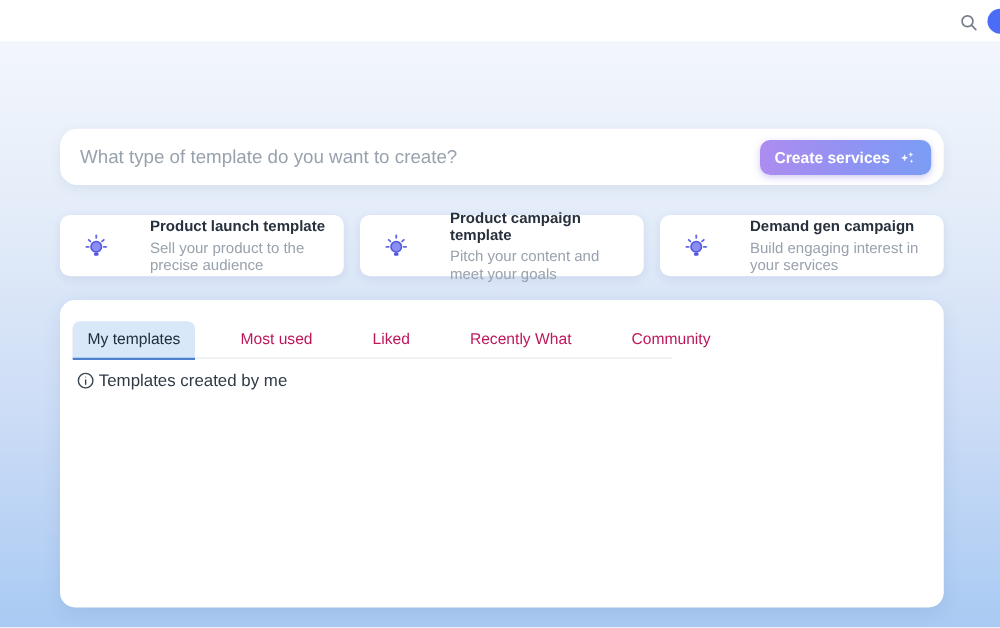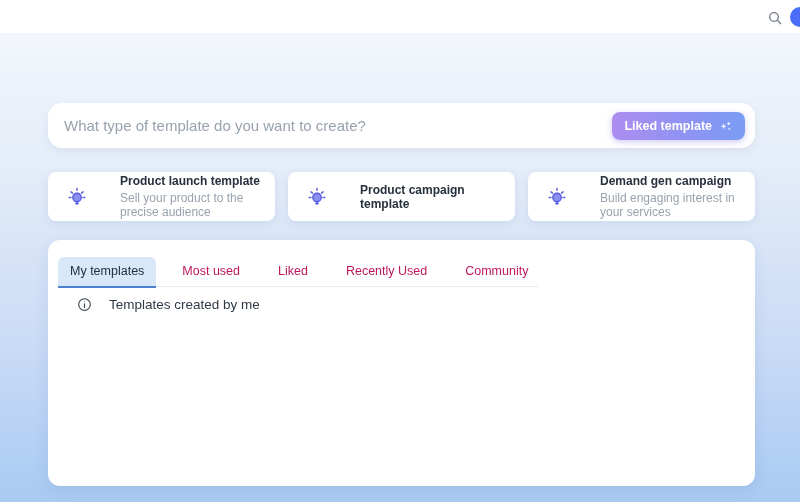--- a/index.html
+++ b/index.html
@@ -83,42 +83,42 @@
 
   
   .panel {
     position: absolute; left: 48px; top: 240px;
     width: 707px; height: 246px;
     background: #ffffff; border-radius: 12px;
     box-shadow: 0 4px 14px rgba(40, 70, 130, 0.10);
   }
   .tabs {
     position: absolute; left: 10px; top: 17px;
-    display: flex; gap: 14px; align-items: stretch;
+    display: flex; gap: 24px; align-items: stretch;
   }
   .tab {
     padding: 7px 12px 8px;
     font-size: 12.5px; color: #be185d;
     cursor: pointer; white-space: nowrap;
     border-bottom: 2.5px solid transparent;
   }
   .tab.active {
     background: #d9e8f9;
     border-radius: 6px 6px 0 0;
     color: #22303e;
     border-bottom: 2.5px solid #4f80cc;
   }
   .tabs-underline {
     position: absolute; left: 10px; top: 46px;
     width: 480px; height: 1px;
     background: #e7ebf0;
   }
   .empty-state {
-    position: absolute; left: 29px; top: 57px;
-    display: flex; align-items: center; gap: 17px;
+    position: absolute; left: 13px; top: 57px;
+    display: flex; align-items: center; gap: 3px;
   }
   .empty-state .txt { font-size: 13.5px; color: #2f3a46; }
   .info-icn { display: flex; align-items: center; }
 </style>
 </head>
 <body>
 
 <div class="screen">
 
   <header class="topbar">
@@ -127,21 +127,21 @@
         <circle cx="10.5" cy="10.5" r="6.5"></circle>
         <line x1="15.5" y1="15.5" x2="20.5" y2="20.5"></line>
       </svg>
     </button>
     <div class="avatar"></div>
   </header>
 
   <div class="composer">
     <input type="text" placeholder="What type of template do you want to create?" style="">
     <button class="create-btn">
-      <span>Liked template</span>
+      <span>Create services</span>
       <span class="icn">
         <svg width="14" height="14" viewBox="0 0 24 24" fill="rgba(255,255,255,0.92)">
           <path d="M8 8 L13 13 M8 13 L13 8" stroke="rgba(255,255,255,0.92)" stroke-width="0"></path>
           <path d="M8 7.5 L9.4 11.1 L13 12.5 L9.4 13.9 L8 17.5 L6.6 13.9 L3 12.5 L6.6 11.1 Z"></path>
           <path d="M16.5 4.5 L17.5 7 L20 8 L17.5 9 L16.5 11.5 L15.5 9 L13 8 L15.5 7 Z"></path>
           <path d="M17.5 14.5 L18.2 16.3 L20 17 L18.2 17.7 L17.5 19.5 L16.8 17.7 L15 17 L16.8 16.3 Z"></path>
         </svg>
       </span>
     </button>
   </div>
@@ -177,20 +177,21 @@
             <line x1="18.6" y1="6.4" x2="17.1" y2="7.8"></line>
             <line x1="3.4" y1="12.5" x2="5.4" y2="12.5"></line>
             <line x1="20.6" y1="12.5" x2="18.6" y2="12.5"></line>
           </g>
           <circle cx="12" cy="12.5" r="4.6" fill="#8a8ef2" stroke="#5457e0" stroke-width="1.4"></circle>
           <rect x="10" y="17.6" width="4" height="2.6" rx="1.1" fill="#5457e0"></rect>
         </svg>
       </span>
       <div class="card-text">
         <div class="card-title">Product campaign template</div>
+        <div class="card-sub">Pitch your content and meet your goals</div>
       </div>
     </div>
 
     <div class="card">
       <span class="bulb">
         <svg width="22" height="22" viewBox="0 0 24 24">
           <g stroke="#6165e6" stroke-width="1.6" stroke-linecap="round">
             <line x1="12" y1="2.6" x2="12" y2="4.6"></line>
             <line x1="5.4" y1="6.4" x2="6.9" y2="7.8"></line>
             <line x1="18.6" y1="6.4" x2="17.1" y2="7.8"></line>
@@ -208,21 +209,21 @@
     </div>
 
   </div>
 
   <section class="panel">
     <div class="tabs-underline"></div>
     <div class="tabs">
       <div class="tab active">My templates</div>
       <div class="tab">Most used</div>
       <div class="tab">Liked</div>
-      <div class="tab">Recently Used</div>
+      <div class="tab">Recently What</div>
       <div class="tab">Community</div>
     </div>
 
     <div class="empty-state">
       <span class="info-icn">
         <svg width="15" height="15" viewBox="0 0 24 24" fill="none" stroke="#3c4652" stroke-width="1.8" stroke-linecap="round">
           <circle cx="12" cy="12" r="9.3"></circle>
           <line x1="12" y1="11" x2="12" y2="16.6"></line>
           <circle cx="12" cy="7.4" r="0.7" fill="#3c4652" stroke="none"></circle>
         </svg>

